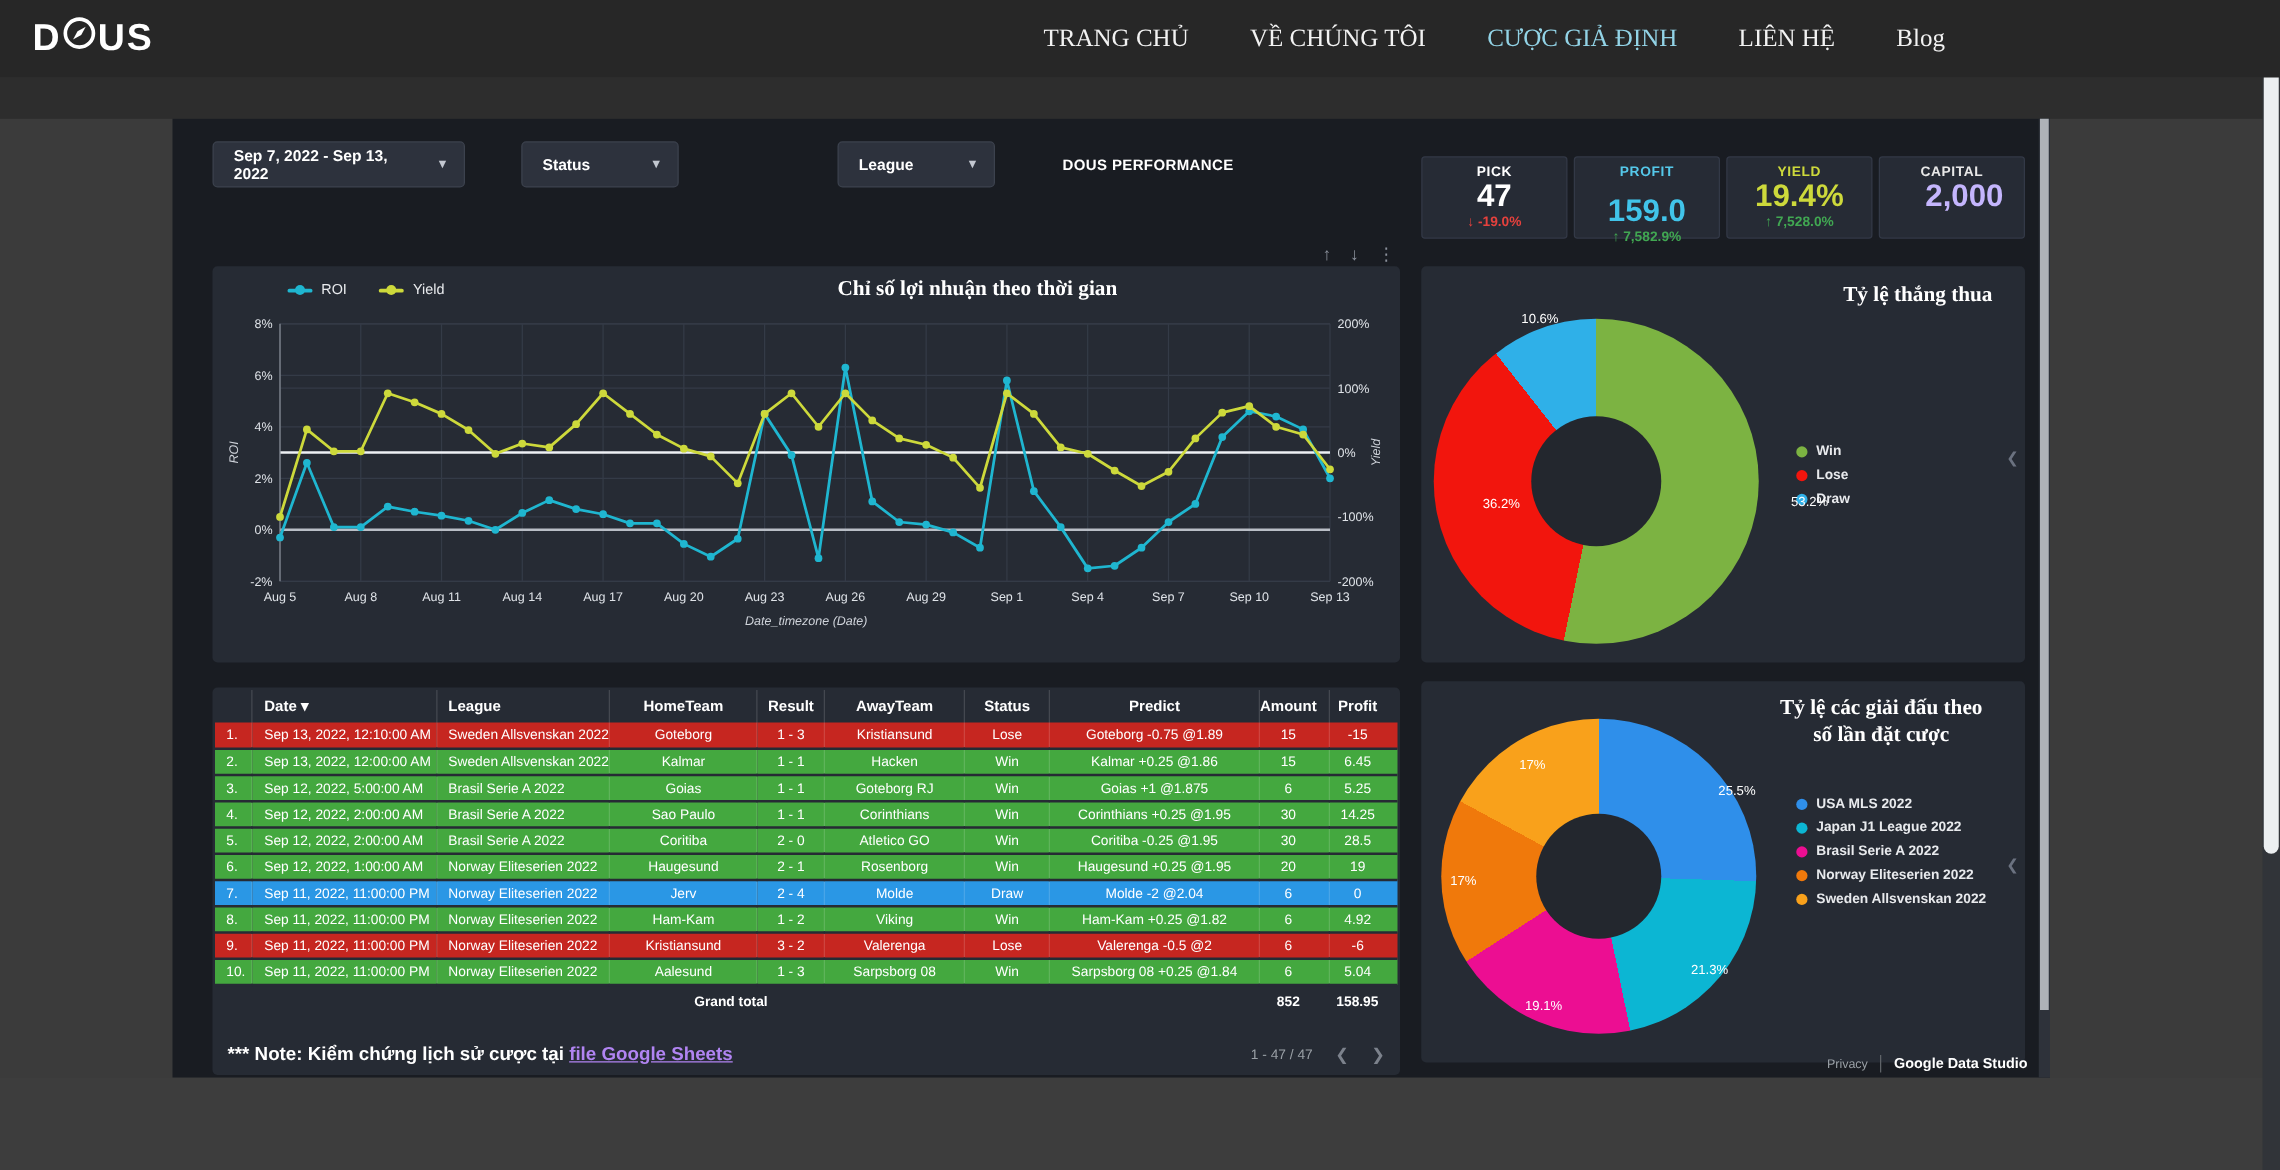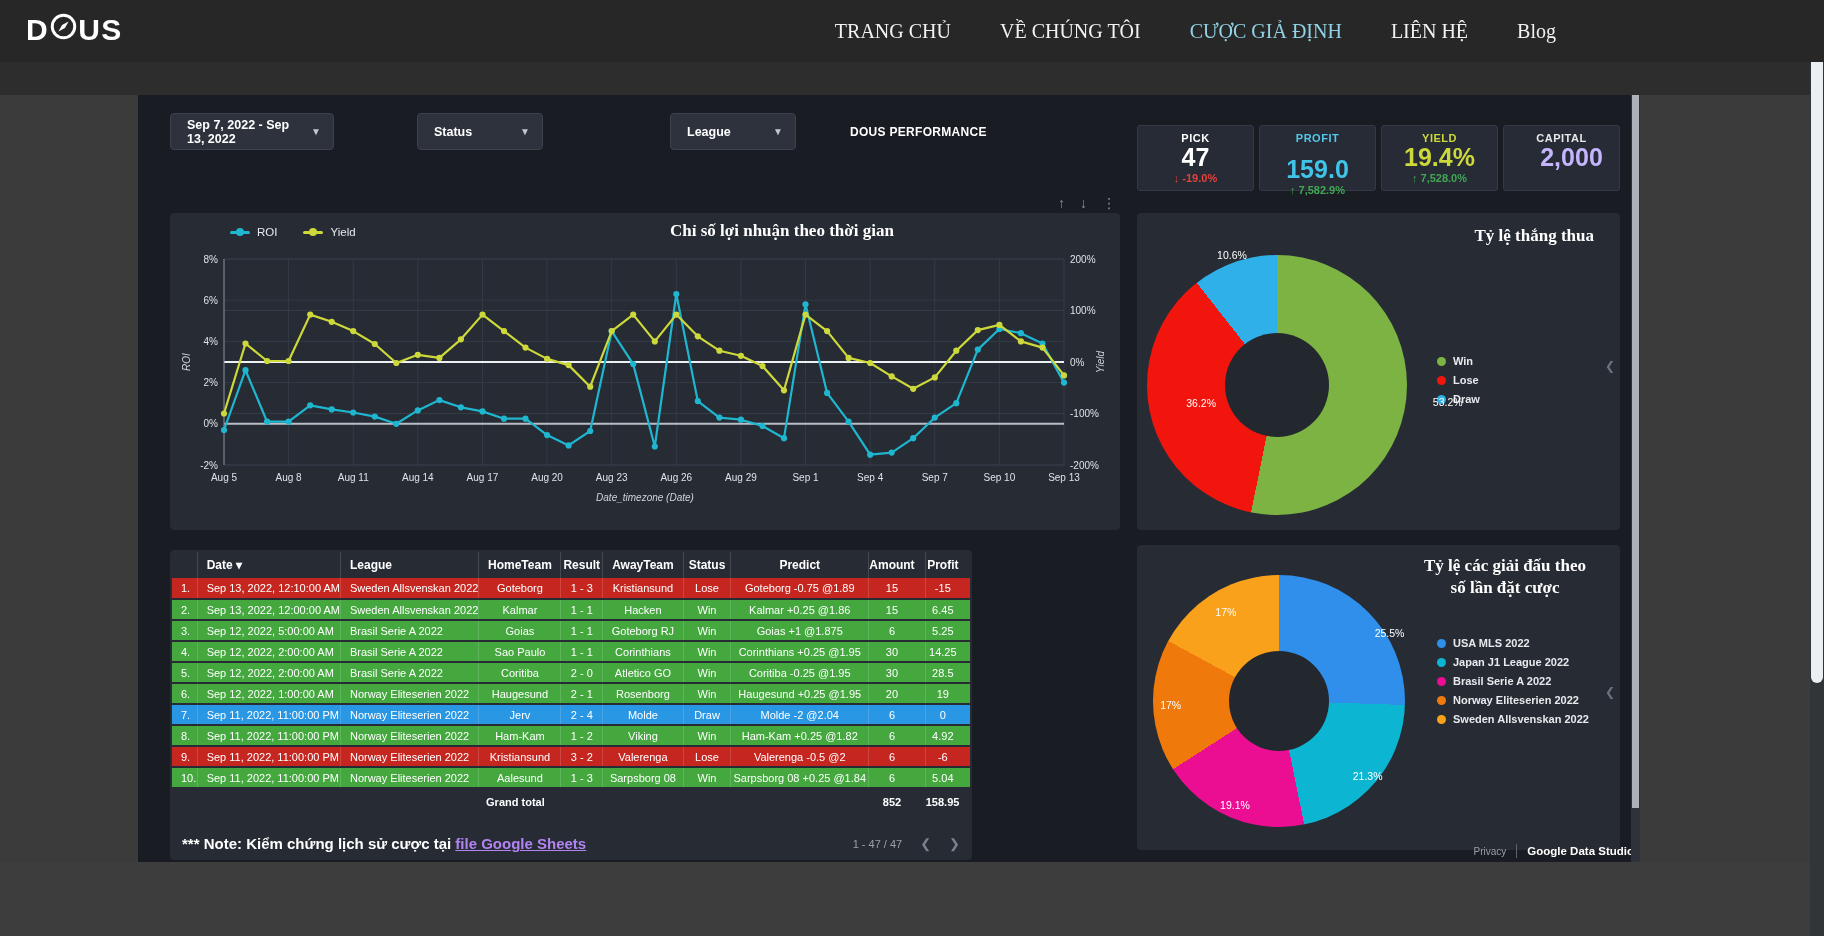--- a/index.html
+++ b/index.html
@@ -19,21 +19,21 @@
 
   
   .dashboard { position:absolute; left:138px; top:95px; width:1502px; height:767px; background:#191c22; }
   .card { position:absolute; background:#262b34; border-radius:4px; }
 
   
   .filter { position:absolute; top:18px; height:37px; background:#2d323d; border:1px solid #3c424e;
             border-radius:4px; display:flex; align-items:center; color:#fff; font-size:12.5px;
             font-weight:bold; padding:0 12px 0 16px; cursor:pointer; }
   .filter .caret { margin-left:auto; color:#c2c7d0; font-size:10px; padding-left:10px; }
-  .f-date   { left:32px;  width:164px; }
+  .f-date   { left:32px;  width:202px; }
   .f-status { left:279px; width:126px; }
   .f-league { left:532px; width:126px; }
 
   .dash-title { position:absolute; left:712px; top:30px; color:#fff; font-size:12px; font-weight:bold;
                 letter-spacing:.3px; }
 
   
   .kpi-row { position:absolute; left:999px; top:30px; width:483px; height:66px; display:flex; gap:5px; }
   .kpi-card { flex:1; background:#262b35; border:1px solid #333947; border-radius:3px; text-align:center;
               padding-top:6px; }
@@ -68,41 +68,41 @@
   .donut { width:100%; height:100%; border-radius:50%; cursor:pointer; }
   .hole { position:absolute; left:50%; top:50%; border-radius:50%; background:#23272e; }
   .slice-label { position:absolute; transform:translate(-50%,-50%); color:#fff; font-size:10.5px; z-index:3; }
   .pie-legend { position:absolute; left:300px; display:flex; flex-direction:column; gap:7px; }
   .pie-legend .item { display:flex; align-items:center; gap:7px; font-size:11px; font-weight:bold;
                       color:#e8eaed; cursor:pointer; white-space:nowrap; }
   .pie-legend .dot { width:9px; height:9px; border-radius:50%; }
   .collapse-chevron { position:absolute; right:5px; top:46%; color:#6b7280; font-size:12px; cursor:pointer; }
 
   
-  .table-card { left:32px; top:455px; width:802px; height:310px; padding:2px 2px 44px 2px; }
+  .table-card { left:32px; top:455px; width:950px; height:310px; padding:2px 2px 44px 2px; }
   table.bets { width:100%; border-collapse:collapse; color:#fff; }
   table.bets th { height:26px; font-size:12px; font-weight:bold; white-space:nowrap; cursor:pointer; }
   table.bets td { height:21px; font-size:11px; white-space:nowrap; }
   table.bets tbody tr { border-bottom:2px solid #262b34; cursor:pointer; }
   tr.win  td { background:#44a83f; }
   tr.lose td { background:#c62620; }
   tr.draw td { background:#2a97e5; }
   table.bets td, table.bets th { border-left:1px solid rgba(255,255,255,.14); }
   table.bets td:first-child, table.bets th:first-child { border-left:none; }
   .al { text-align:left; padding-left:9px; } .ac { text-align:center; } .ar { text-align:center; padding-right:10px; }
   tfoot td { font-weight:bold; font-size:12px; border-top:1px solid #454b57; height:26px !important;
              border-left:none !important; }
   .note-bar { position:absolute; left:12px; right:12px; bottom:8px; display:flex; align-items:center; }
   .note-text { color:#fff; font-size:15px; font-weight:bold; }
   .note-text a { color:#b184f2; text-decoration:underline; cursor:pointer; }
   .pager { margin-left:auto; display:flex; align-items:center; gap:18px; color:#9aa0a6; font-size:11px; }
   .pager .chev { color:#7c828c; font-size:13px; cursor:pointer; }
 
   
-  .dash-footer { position:absolute; right:6px; bottom:4px; display:flex; align-items:center; gap:10px;justify-content:center; }
+  .dash-footer { position:absolute; right:18px; bottom:4px; display:flex; align-items:center; gap:10px;justify-content:center; }
   .dash-footer .privacy { color:#9aa0a6; font-size:10px; cursor:pointer; }
   .dash-footer .sep { width:1px; height:14px; background:#5f6368; }
   .dash-footer .brand { color:#fff; font-size:11.5px; font-weight:bold; cursor:pointer; }
   .dash-scroll { position:absolute; right:0; top:0; width:9px; height:767px; background:#2e323a; }
   .dash-scroll .thumb { position:absolute; left:1px; width:7px; top:0; height:93%; background:#aeb2b8; }
   .browser-scroll { position:absolute; right:0; top:62px; width:14px; height:874px; background:#313439; }
   .browser-thumb { position:absolute; right:1px; top:38px; width:12px; height:645px; background:#eceff1;
                    border-radius:6px; }
   .bottom-strip { position:absolute; left:0; top:862px; width:1824px; height:74px; background:#3d3d3d; }
 </style>

